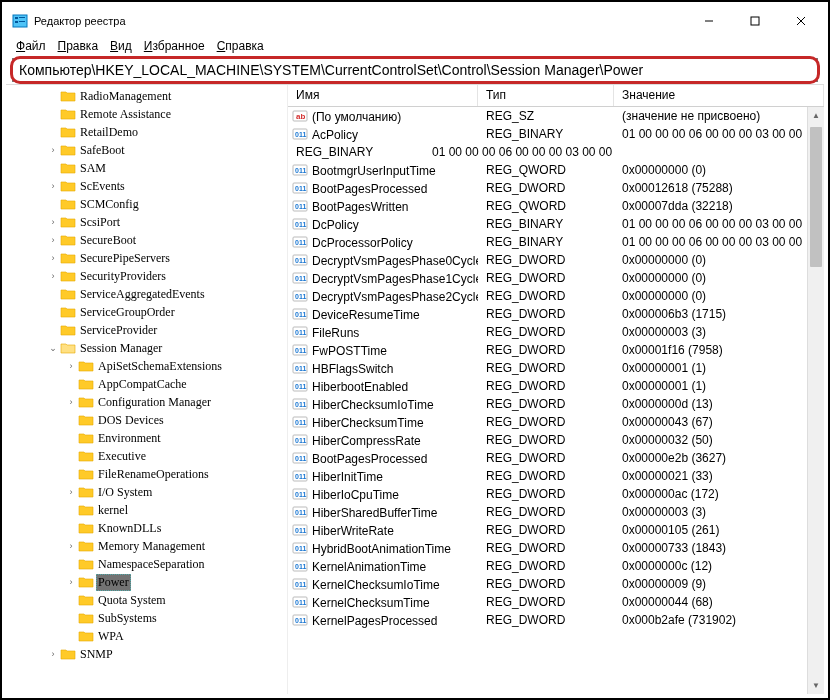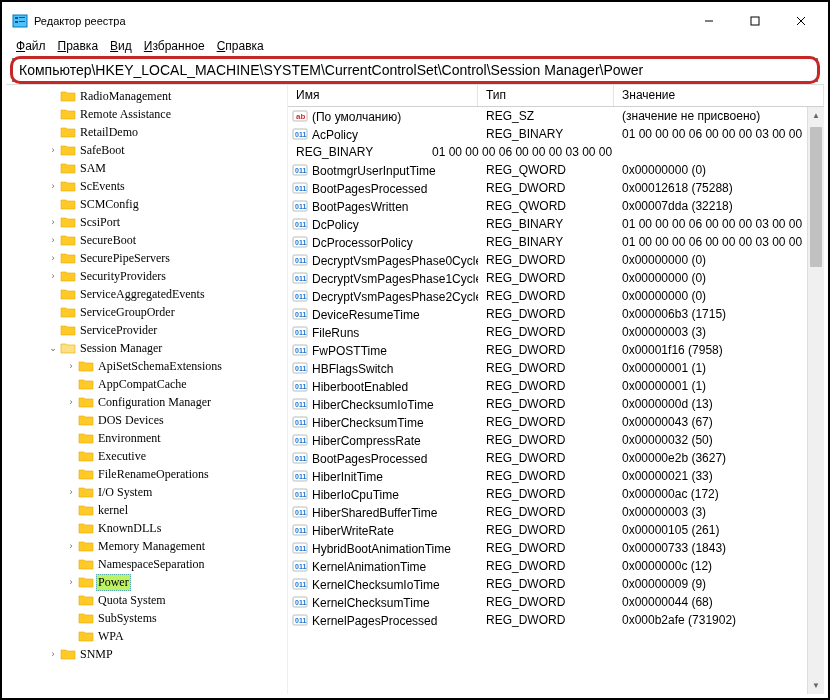--- a/index.html
+++ b/index.html
@@ -15,21 +15,21 @@
   .menubar span u { text-decoration: underline; }
   .addr-wrap { position: relative; height: 24px; margin: 2px 6px; }
   .address { width: 100%; height: 100%; border: 1px solid #7a7a7a; font-size: 14px; padding: 2px 6px; background: #fff; }
   .addr-highlight { position: absolute; inset: -2px; border: 3px solid #c62828; border-radius: 10px; pointer-events: none; }
   .content { flex: 1; display: flex; overflow: hidden; border-top: 1px solid #ddd; }
   .tree { width: 282px; overflow: hidden; font-size: 12px; padding-top: 2px; border-right: 1px solid #eee; }
   .tree-row { height: 18px; display: flex; align-items: center; white-space: nowrap; }
   .tree-row .exp { width: 14px; text-align: center; color: #666; font-size: 9px; }
   .tree-row .fold { width: 16px; height: 14px; margin-right: 2px; flex-shrink: 0; }
   .tree-row .lbl { padding: 0 2px; font-family: Liberation Serif, serif; }
-  .tree-row.selected .lbl { background: #bef264; border: 1px dotted #5aa; padding: 0 1px; }
+  .tree-row.selected .lbl { background: #737373; border: 1px dotted #5aa; padding: 0 1px; }
   .list { flex: 1; overflow: hidden; position: relative; }
   .list-head { display: flex; height: 22px; border-bottom: 1px solid #d0d0d0; font-size: 12px; }
   .list-head div { padding: 3px 8px; border-right: 1px solid #e4e4e4; }
   .col-name { width: 190px; }
   .col-type { width: 136px; }
   .col-val { flex: 1; }
   .list-body { overflow: hidden; }
   .list-row { display: flex; height: 18px; font-size: 12px; align-items: center; }
   .list-row .col-name { width: 190px; display: flex; align-items: flex-end; padding-left: 4px; gap: 4px; white-space: nowrap; overflow: hidden; }
   .list-row .col-type { width: 136px; padding-left: 8px; }

